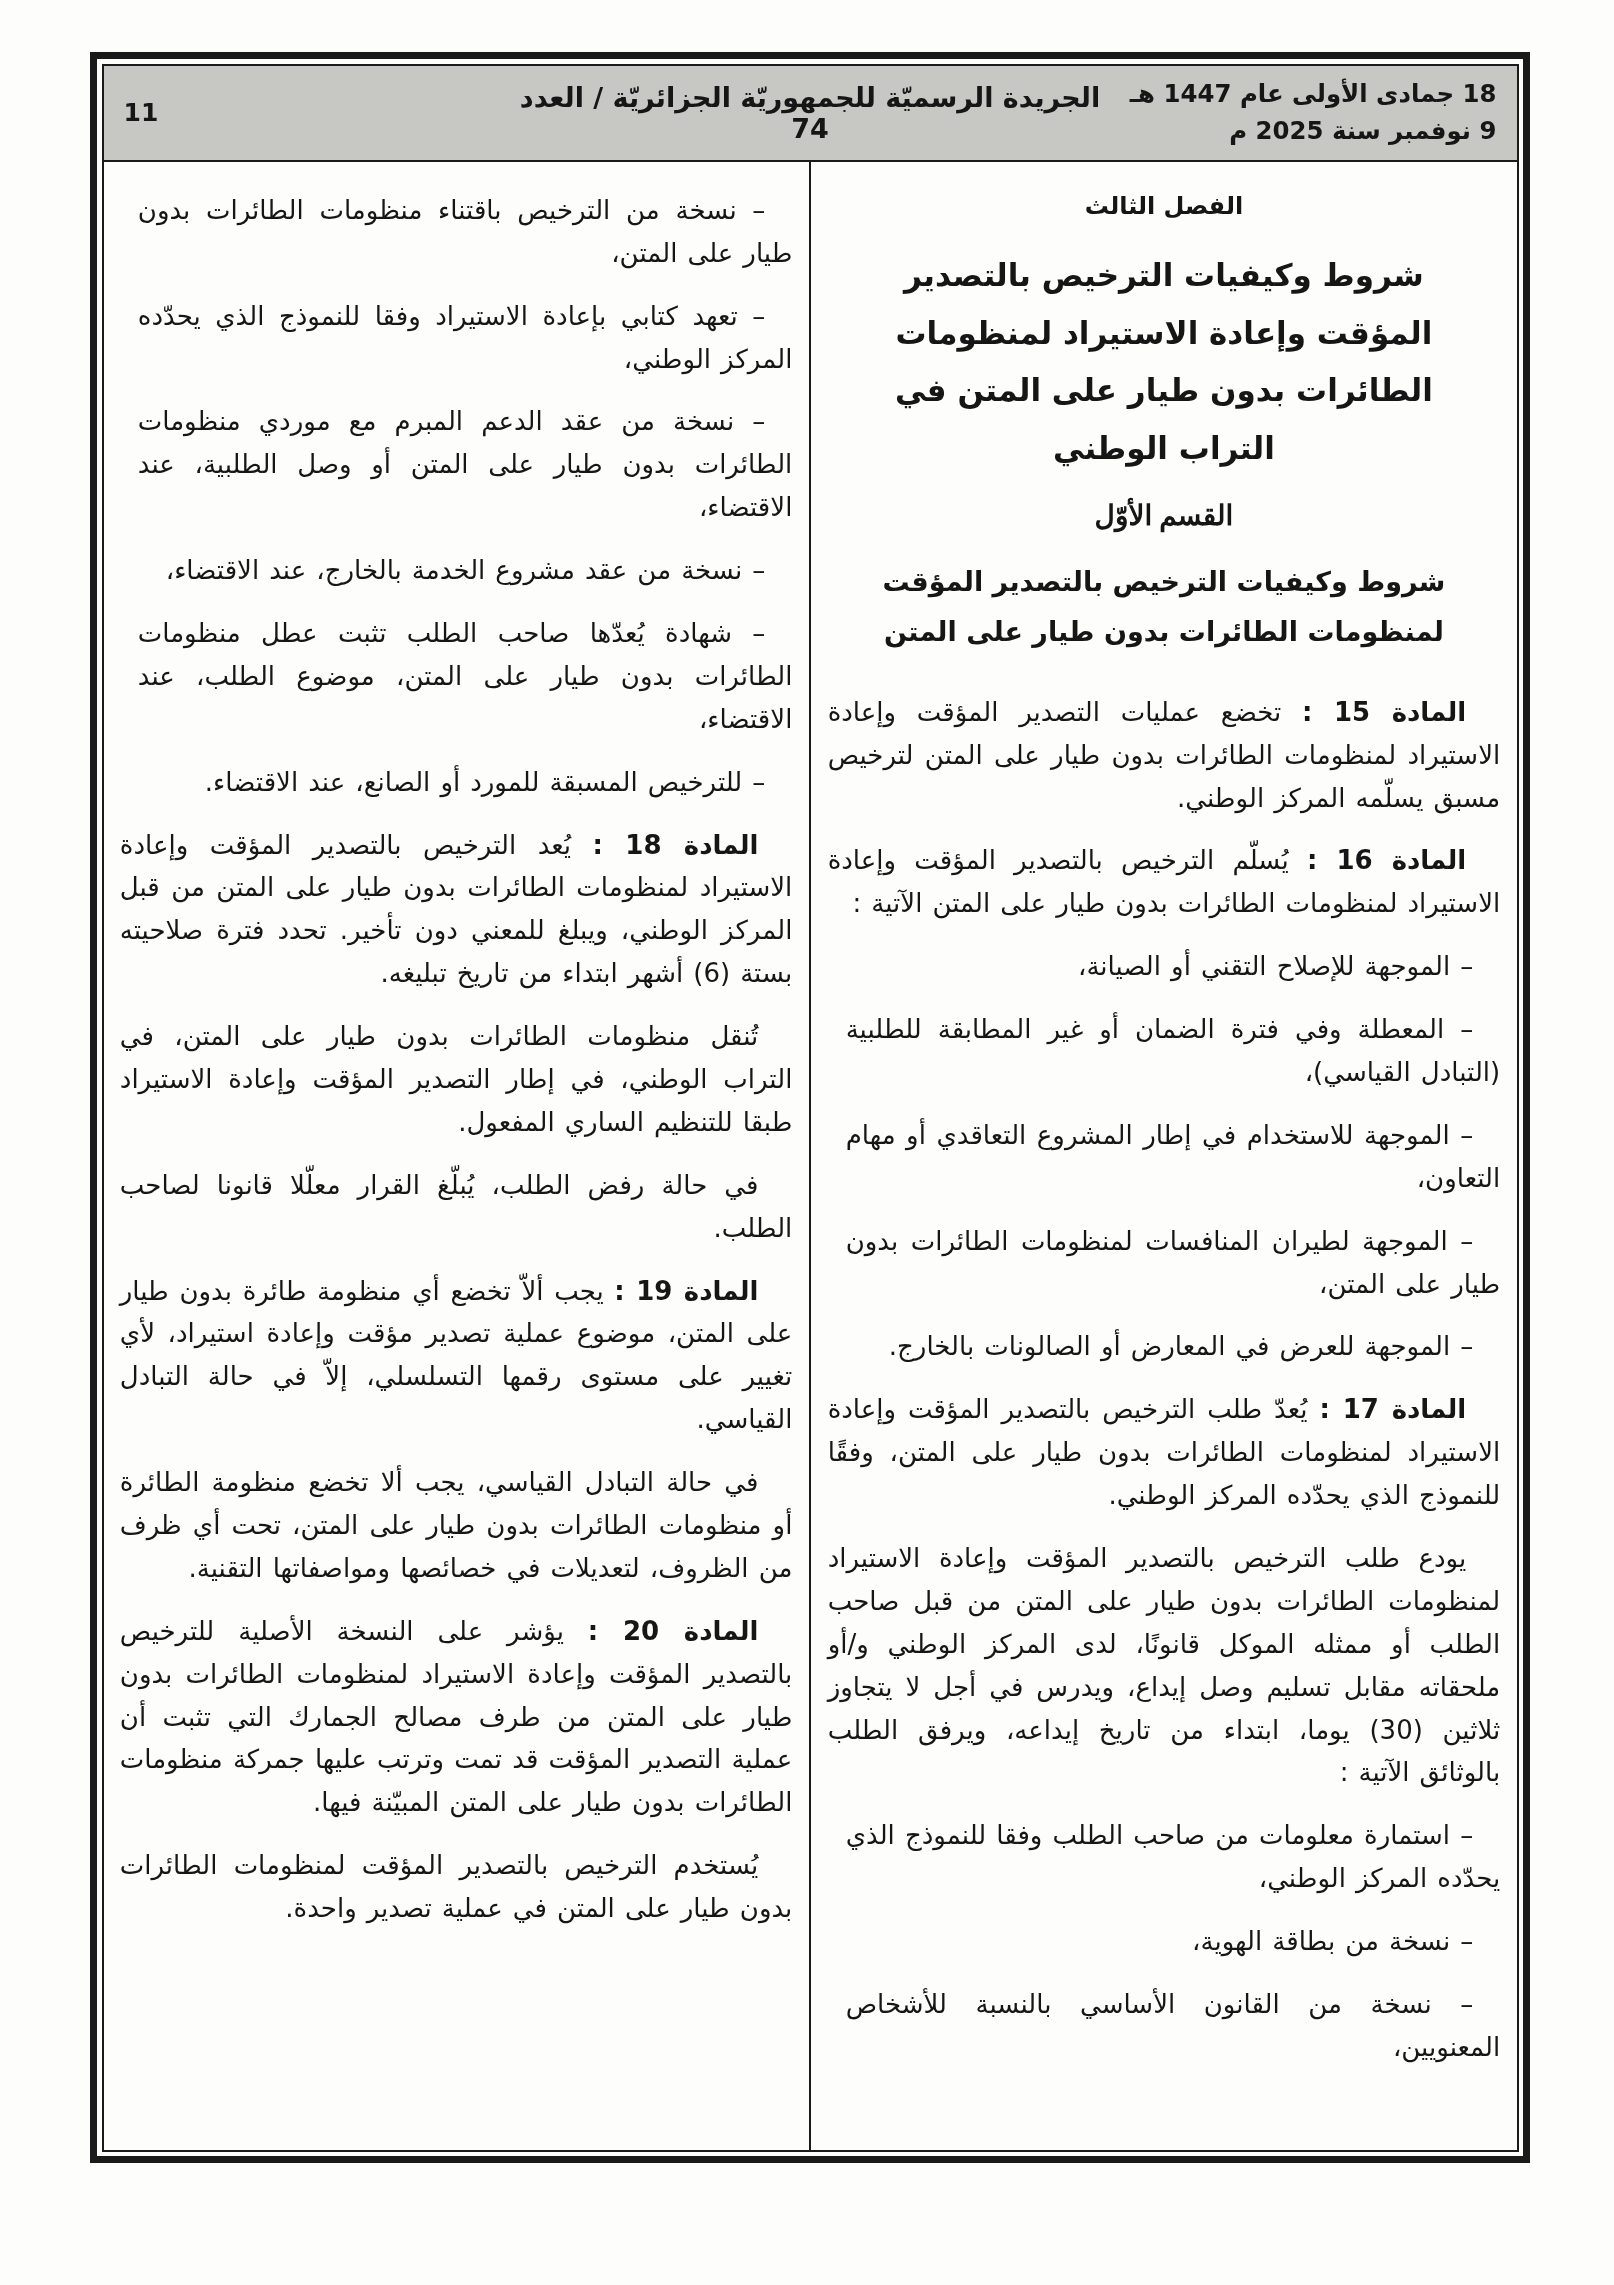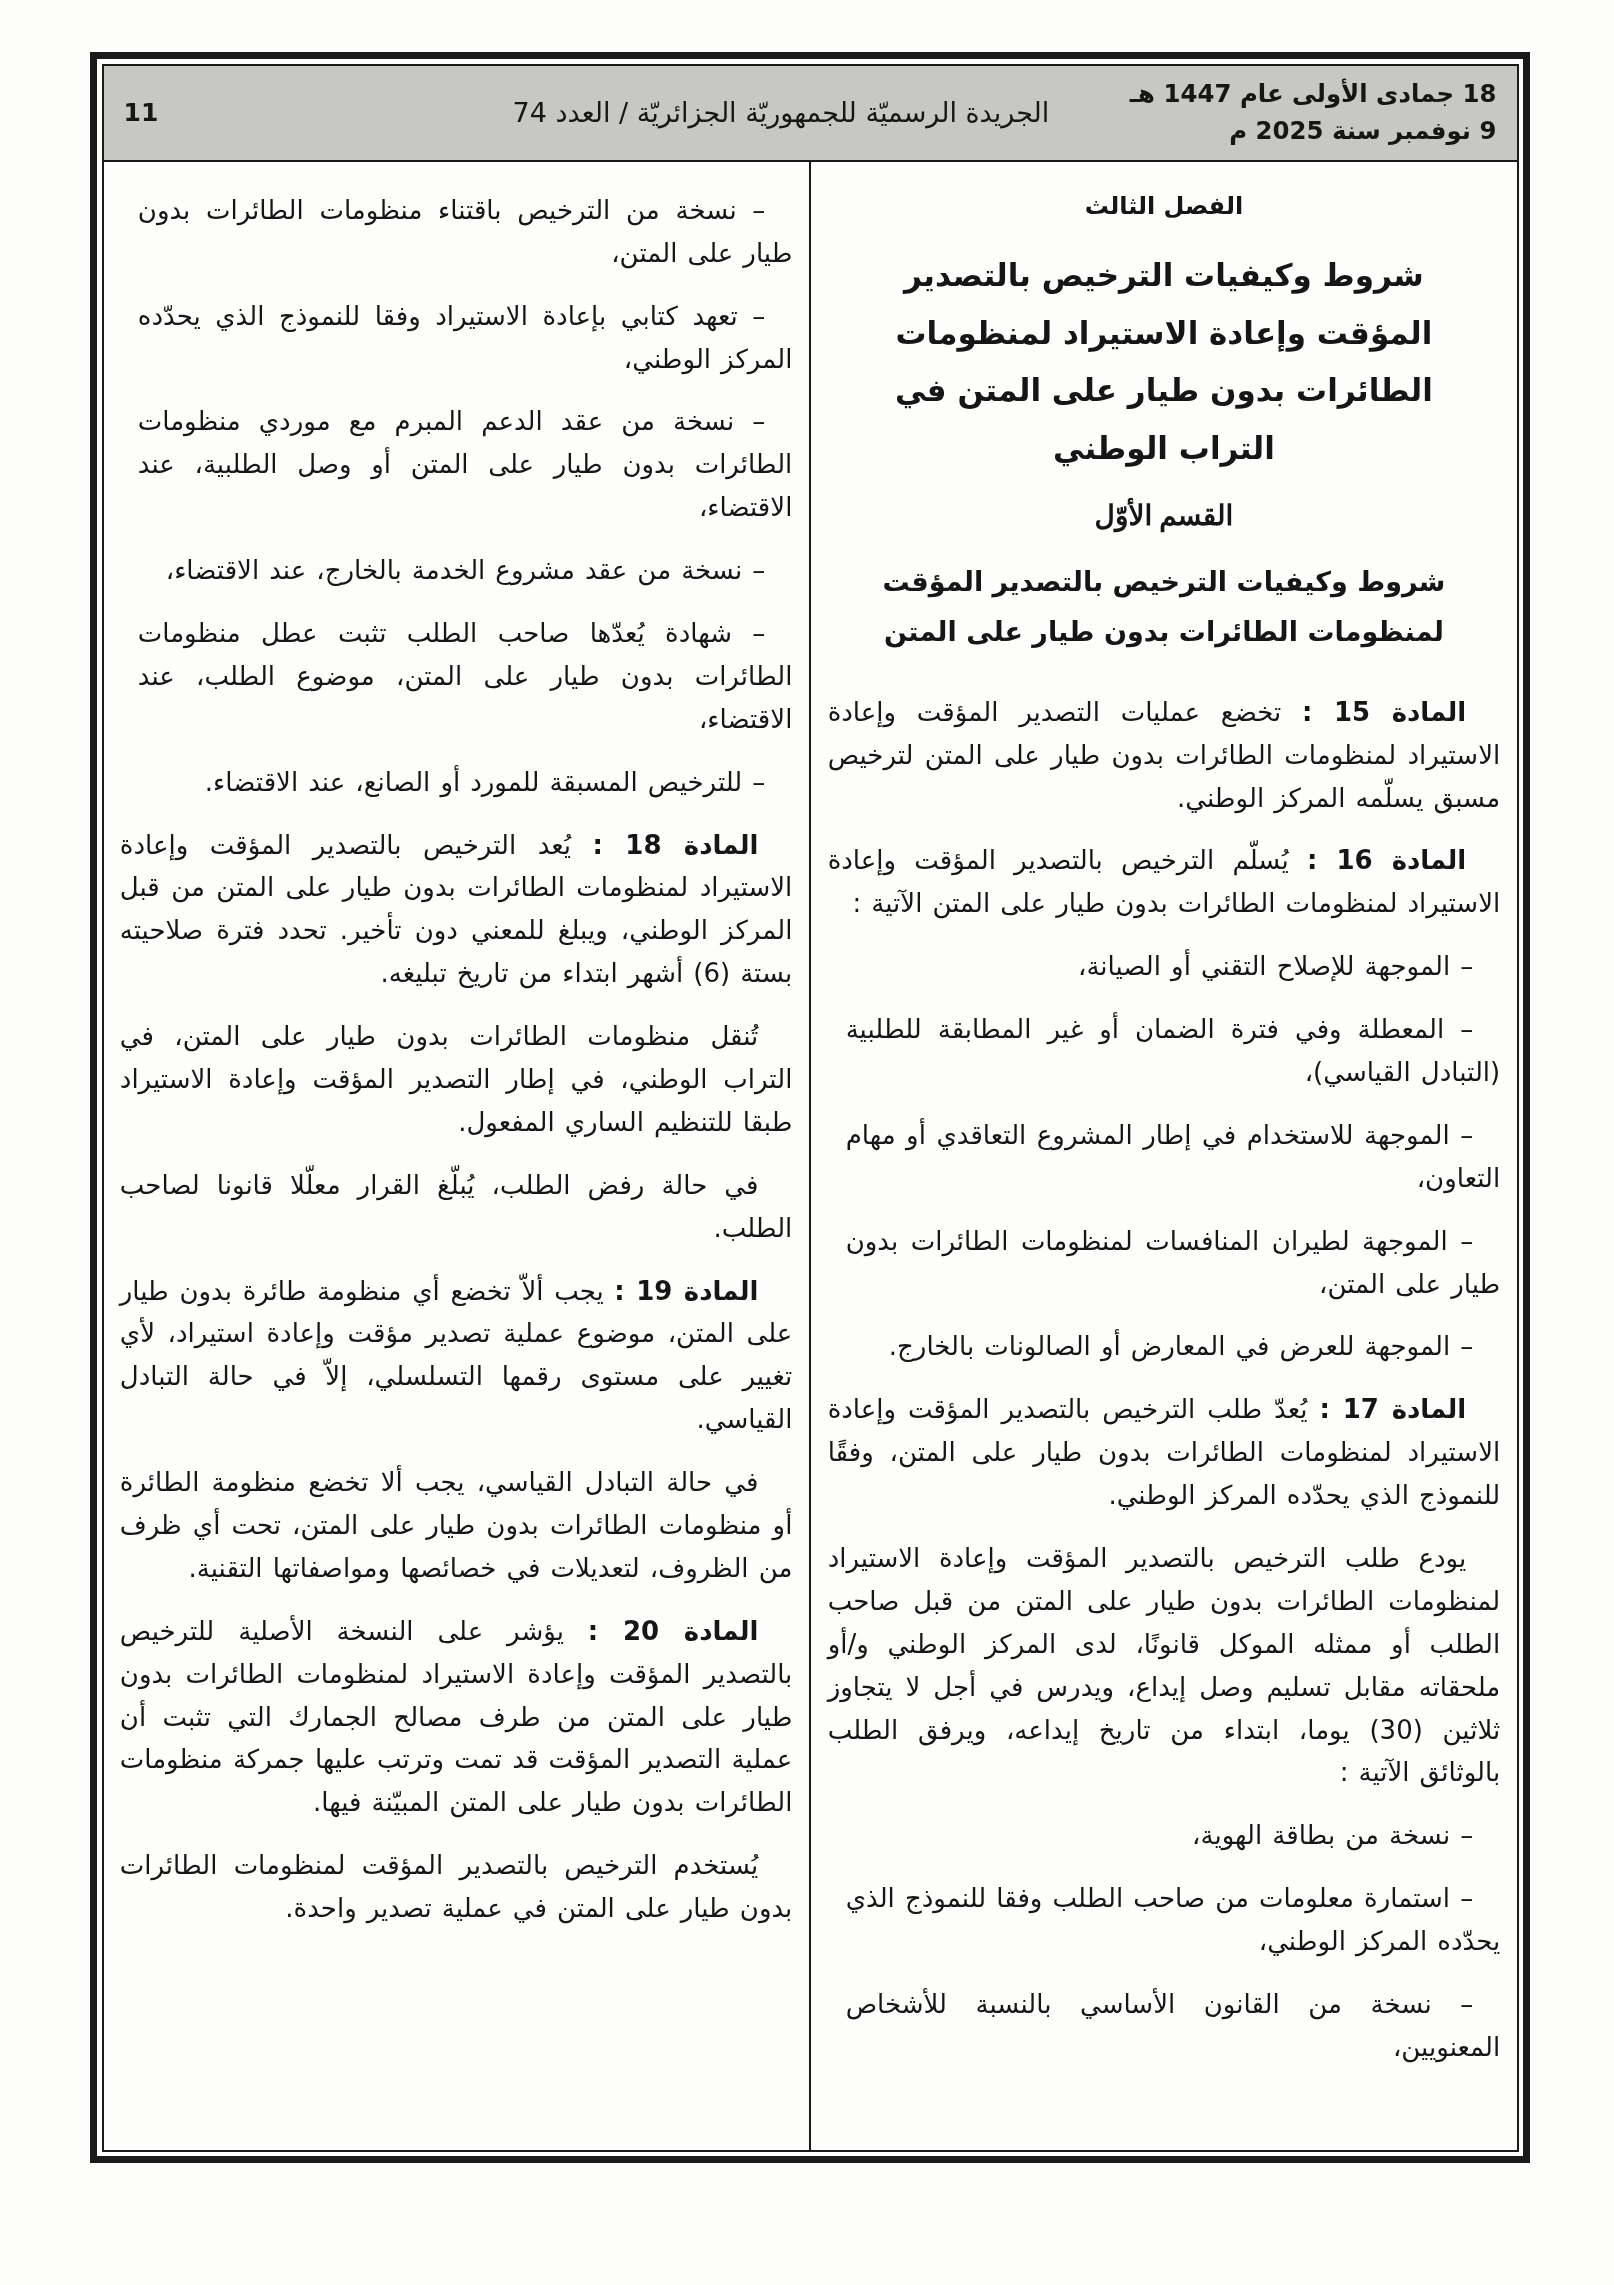--- a/index.html
+++ b/index.html
@@ -33,21 +33,21 @@
     border-bottom:2.7px solid #1a1a1a;
     display:flex;
     align-items:center;
     padding:7.2px 20px;
     height:80px;
     box-sizing:content-box;
     flex:0 0 auto;
   }
   .hdr-side{width:389px;}
   .hdr-date{font-weight:bold;font-size:24.4px;line-height:1.5;}
-  .hdr-title{flex:1;text-align:left;font-weight:normal;font-size:27px;}
+  .hdr-title{flex:1;text-align:center;font-weight:bold;font-size:27px;}
   .hdr-page{font-weight:bold;font-size:25px;text-align:left;width:389px;}
   .columns{
     flex:1;
     display:flex;
     flex-direction:row;
     min-height:0;
   }
   .divider{width:2.7px;background:#1a1a1a;flex:0 0 auto;}
   .col{
     width:50%;
@@ -99,22 +99,22 @@
 
         <p class="para bullet">– الموجهة للإصلاح التقني أو الصيانة،</p>
         <p class="para bullet">– المعطلة وفي فترة الضمان أو غير المطابقة للطلبية (التبادل القياسي)،</p>
         <p class="para bullet">– الموجهة للاستخدام في إطار المشروع التعاقدي أو مهام التعاون،</p>
         <p class="para bullet">– الموجهة لطيران المنافسات لمنظومات الطائرات بدون طيار على المتن،</p>
         <p class="para bullet">– الموجهة للعرض في المعارض أو الصالونات بالخارج.</p>
 
         <p class="para"><b>المادة 17 :</b><span> يُعدّ طلب الترخيص بالتصدير المؤقت وإعادة الاستيراد لمنظومات الطائرات بدون طيار على المتن، وفقًا للنموذج الذي يحدّده المركز الوطني.</span></p>
         <p class="para">يودع طلب الترخيص بالتصدير المؤقت وإعادة الاستيراد لمنظومات الطائرات بدون طيار على المتن من قبل صاحب الطلب أو ممثله الموكل قانونًا، لدى المركز الوطني و/أو ملحقاته مقابل تسليم وصل إيداع، ويدرس في أجل لا يتجاوز ثلاثين (30) يوما، ابتداء من تاريخ إيداعه، ويرفق الطلب بالوثائق الآتية :</p>
 
+        <p class="para bullet">– استمارة معلومات من صاحب الطلب وفقا للنموذج الذي يحدّده المركز الوطني،</p>
         <p class="para bullet">– نسخة من بطاقة الهوية،</p>
-        <p class="para bullet">– استمارة معلومات من صاحب الطلب وفقا للنموذج الذي يحدّده المركز الوطني،</p>
         <p class="para bullet">– نسخة من القانون الأساسي بالنسبة للأشخاص المعنويين،</p>
       </div>
 
       <div class="divider"></div>
 
       <div class="col col-left">
         <p class="para bullet">– نسخة من الترخيص باقتناء منظومات الطائرات بدون طيار على المتن،</p>
         <p class="para bullet">– تعهد كتابي بإعادة الاستيراد وفقا للنموذج الذي يحدّده المركز الوطني،</p>
         <p class="para bullet">– نسخة من عقد الدعم المبرم مع موردي منظومات الطائرات بدون طيار على المتن أو وصل الطلبية، عند الاقتضاء،</p>
         <p class="para bullet">– نسخة من عقد مشروع الخدمة بالخارج، عند الاقتضاء،</p>

